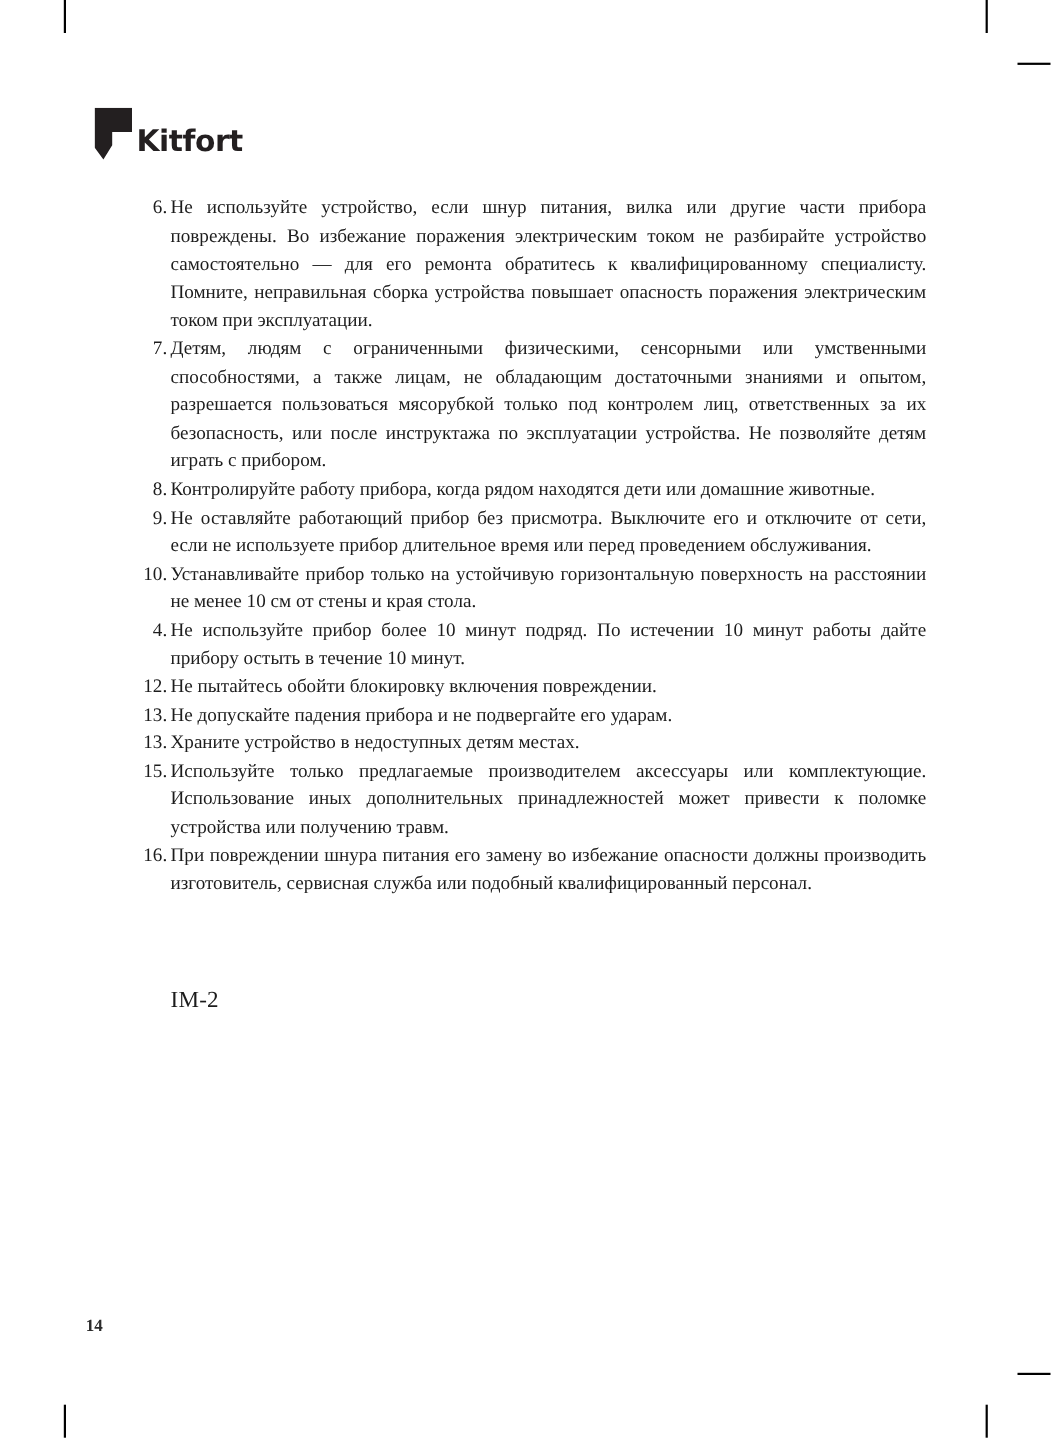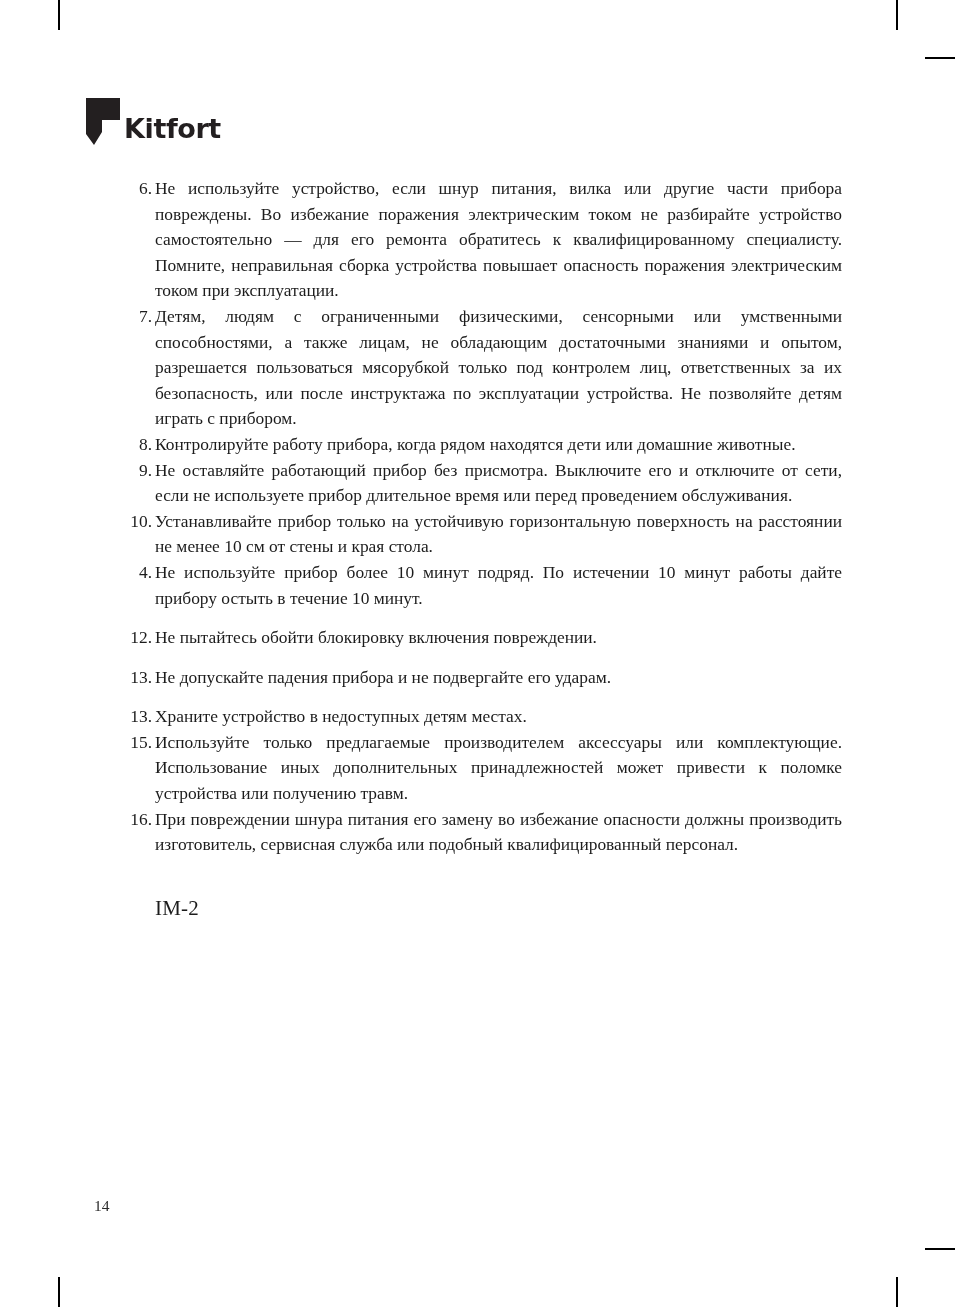--- a/index.html
+++ b/index.html
@@ -84,21 +84,20 @@
     margin: 0 0 0 0;
     font-size: 17.4px;
     line-height: 25.6px;
     text-align: justify;
     text-justify: inter-word;
     hyphens: manual;
     color: #1c1c1c;
   }
   .list-item.last-line-natural {
     text-align: left;
-    margin-top: 14px;
   }
   .item-marker {
     position: absolute;
     left: 0;
     top: 0;
     width: 24px;
     text-align: right;
     font-size: 17.4px;
     line-height: 25.6px;
     color: #1c1c1c;
@@ -114,25 +113,26 @@
     top: 896px;
     font-size: 21px;
     line-height: 25.6px;
     color: #1c1c1c;
     letter-spacing: 0.2px;
   }
 
   
   .folio {
     position: absolute;
-    left: 94px;
+    left: 78px;
     top: 1196px;
     font-size: 15.5px;
     line-height: 20px;
     color: #2b2b2b;
+    font-weight: bold;
   }
 </style>
 </head>
 <body>
 
 <div class="crop crop-v crop-tl-v"></div>
 <div class="crop crop-v crop-tr-v"></div>
 <div class="crop crop-h crop-tr-h"></div>
 <div class="crop crop-v crop-bl-v"></div>
 <div class="crop crop-v crop-br-v"></div>

